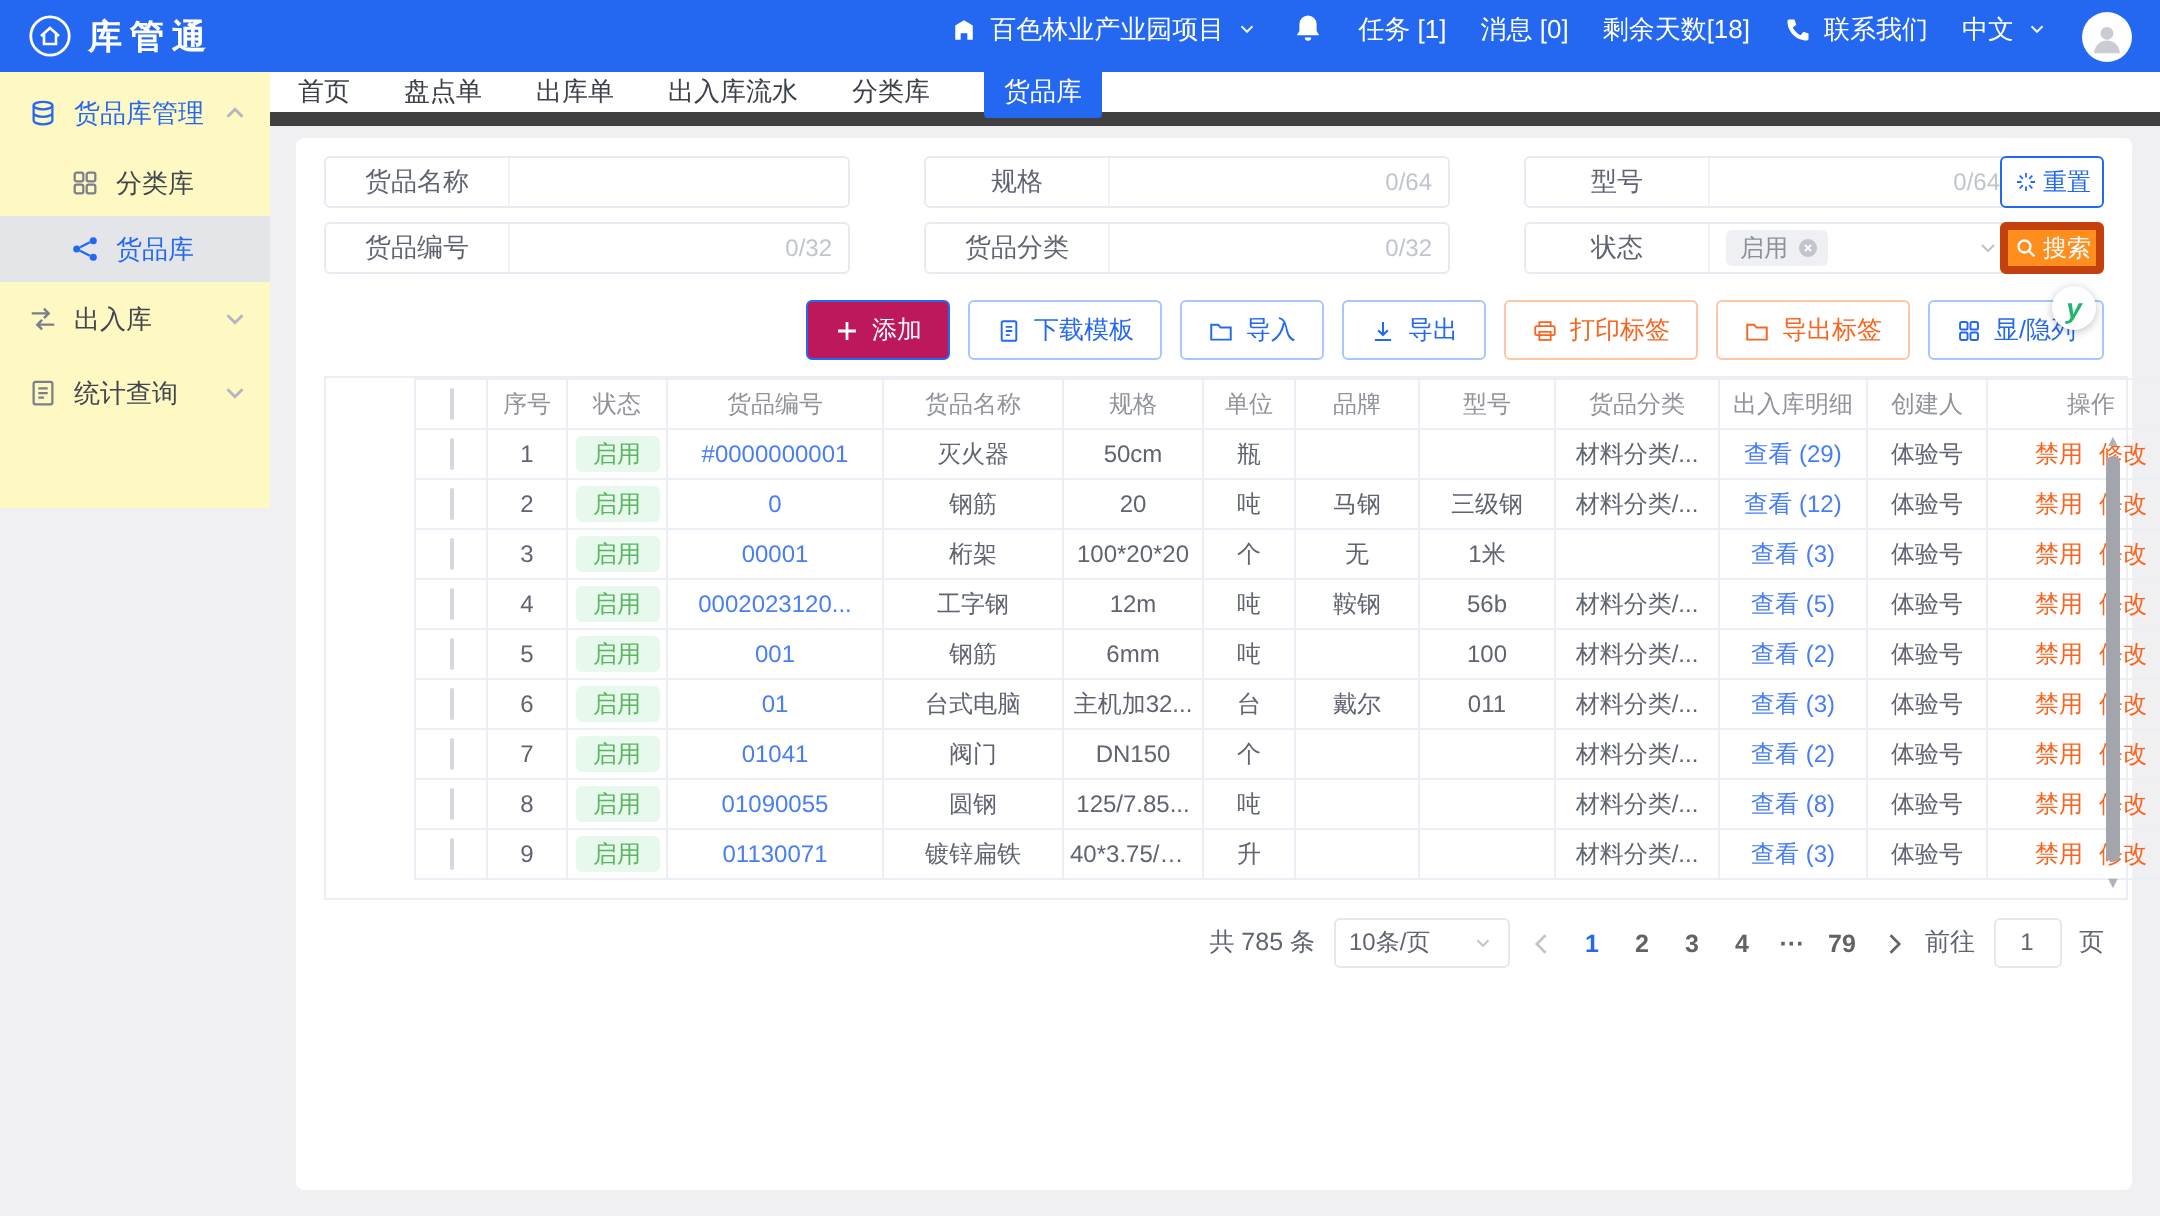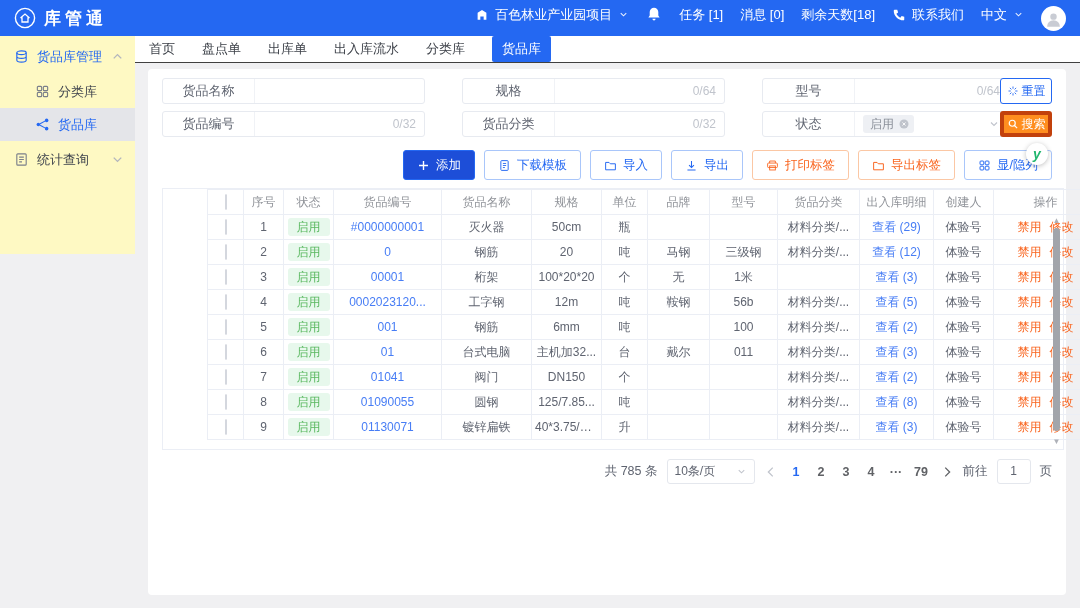--- a/index.html
+++ b/index.html
@@ -25,21 +25,21 @@
   .schild { height:33px; padding-left:35px; color:#40454e; }
   .sgroup .ic, .schild .ic { width:15px; height:15px; color:#7a7f8a; }
   .sgroup.act { color:#2468f2; }
   .sgroup.act .ic { color:#2468f2; }
   .schild.act { background:#e4e5e9; color:#2468f2; }
   .schild.act .ic { color:#2468f2; }
   .chevside { margin-left:auto; width:11px; height:11px; color:#b3b6bd !important; }
   .slbl { white-space:nowrap; }
 
   
-  .tabbar { position:absolute; top:36px; left:135px; width:945px; height:27px; background:#fff; border-bottom:1px solid #404040; display:flex; align-items:center; padding-left:14px; font-size:13px; color:#3c4048; }
+  .tabbar { position:absolute; top:36px; left:135px; width:945px; height:27px; background:#fff; border-bottom:7px solid #404040; display:flex; align-items:center; padding-left:14px; font-size:13px; color:#3c4048; }
   .tab { margin-right:27px; cursor:pointer; white-space:nowrap; }
   .tab.active { background:#2468f2; color:#fff; padding:4px 10px; border-radius:2px; margin-right:20px; }
 
   
   .card { position:absolute; top:69px; left:148px; width:918px; height:526px; background:#fff; border-radius:4px; }
 
   
   .search { position:absolute; top:9px; left:14px; right:14px; height:60px; }
   .srow { display:flex; height:26px; margin-bottom:7px; }
   .sfield { width:263px; border:1px solid #e7eaf0; border-radius:3px; display:flex; align-items:center; margin-right:37px; background:#fff; }
@@ -52,21 +52,21 @@
   .selchev { margin-left:auto; width:12px; height:12px; color:#c0c4cc; }
   .btn-reset, .btn-search { position:absolute; right:0; width:52px; height:26px; border-radius:3px; font-size:12px; display:flex; align-items:center; justify-content:center; gap:3px; cursor:pointer; }
   .btn-reset { top:0; background:#fff; border:1px solid #2468f2; color:#2468f2; }
   .btn-search { top:33px; background:#ff8e1f; border:4px solid #c2410c; color:#fff; }
   .btn-reset .ic, .btn-search .ic { width:12px; height:12px; }
 
   
   .toolbar { position:absolute; top:81px; left:14px; right:14px; display:flex; justify-content:flex-end; gap:9px; }
   .tbtn { height:30px; padding:0 13px; border-radius:3px; font-size:12.5px; display:flex; align-items:center; gap:6px; cursor:pointer; background:#fff; white-space:nowrap; }
   .tbtn .ic { width:13px; height:13px; }
-  .tb-primary { background:#1d4ed8; border:1px solid #2468f2; color:#fff; }
+  .tb-primary { background:#be185d; border:1px solid #2468f2; color:#fff; }
   .tb-blue { border:1px solid #a9c6fa; color:#2468f2; }
   .tb-orange { border:1px solid #fbc7a4; color:#f9641e; }
 
   
   .twrap { position:absolute; top:119px; left:14px; width:902px; height:262px; border:1px solid #ebeef5; font-size:12px; color:#5f6470; }
   table { width:890px; border-collapse:collapse; table-layout:fixed;margin-left:44px; }
   th, td { border:1px solid #ebeef5; height:25px; text-align:center; white-space:nowrap; overflow:hidden; text-overflow:ellipsis; padding:0 3px; font-weight:normal; }
   th { color:#909399; font-size:12px; }
   .cb { width:13px; height:13px; border:1px solid #d4d7de; border-radius:2px; margin:0 auto; background:#fff; cursor:pointer; }
   .stag { display:inline-block; background:#e7f8ec; color:#58b75e; padding:2px 9px; border-radius:3px; font-size:12px; line-height:14px; }
@@ -190,20 +190,33 @@
     <div class="schild act">
       <span class="ic">
         <svg viewBox="0 0 16 16">
           <circle cx="12.4" cy="3.6" r="1.9" fill="currentColor"></circle>
           <circle cx="3.6" cy="8" r="1.9" fill="currentColor"></circle>
           <circle cx="12.4" cy="12.4" r="1.9" fill="currentColor"></circle>
           <path d="M5.4 7.1l5.2-2.7M5.4 8.9l5.2 2.7" fill="none" stroke="currentColor" stroke-width="1.2"></path>
         </svg>
       </span>
       <span class="slbl">货品库</span>
+    </div>
+    <div class="sgroup">
+      <span class="ic">
+        <svg viewBox="0 0 16 16">
+          <path d="M2 5h9M8.5 2.5L11 5l-2.5 2.5M14 11H5M7.5 8.5L5 11l2.5 2.5" fill="none" stroke="currentColor" stroke-width="1.3"></path>
+        </svg>
+      </span>
+      <span class="slbl">出入库</span>
+      <span class="ic chevside">
+        <svg viewBox="0 0 16 16">
+          <path d="M4 6l4 4 4-4" fill="none" stroke="currentColor" stroke-width="1.5"></path>
+        </svg>
+      </span>
     </div>
     <div class="sgroup">
       <span class="ic">
         <svg viewBox="0 0 16 16">
           <rect x="3" y="2" width="10" height="12" rx="1" fill="none" stroke="currentColor" stroke-width="1.2"></rect>
           <path d="M5.5 5.5h5M5.5 8h5M5.5 10.5h3" fill="none" stroke="currentColor" stroke-width="1.2"></path>
         </svg>
       </span>
       <span class="slbl">统计查询</span>
       <span class="ic chevside">

